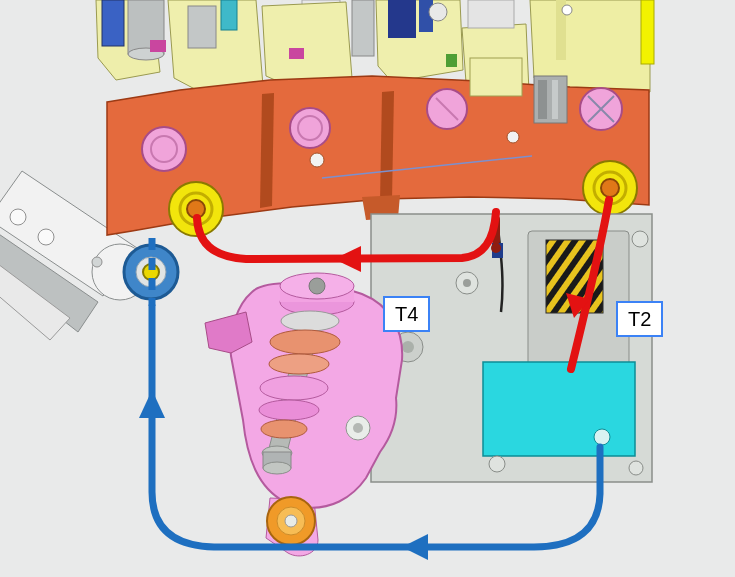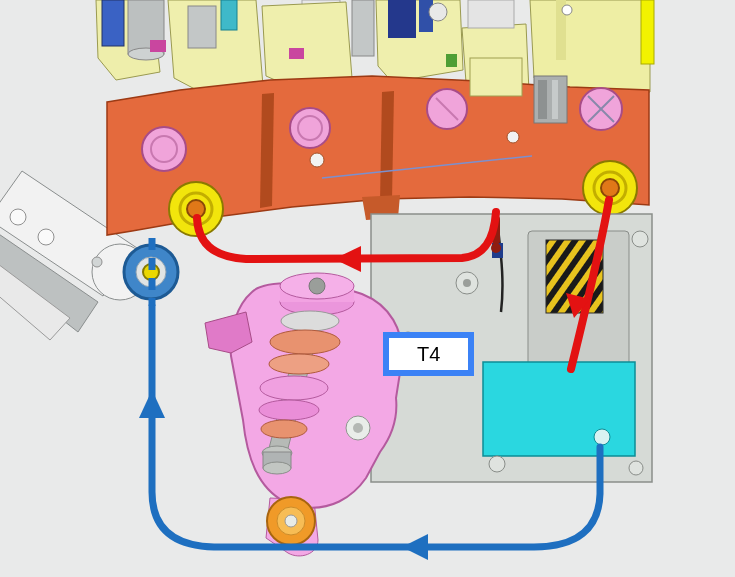--- a/index.html
+++ b/index.html
@@ -1,21 +1,21 @@
 <!DOCTYPE html>
 <html><head>
 <meta charset="utf-8">
 <style>
   html,body{margin:0;padding:0;background:#e9eaea;}
   #stage{position:relative;width:735px;height:577px;overflow:hidden;
          font-family:"Liberation Sans",sans-serif;background:#e9eaea;}
   #stage svg{position:absolute;left:0;top:0;}
-  .route-label{position:absolute;background:#fff;border:6px solid #3b82f6;color:#000;
-               font-size:20px;line-height:1;padding:6px 28px;
-               font-family:"Liberation Sans",sans-serif;margin-top:36px;}
+  .route-label{position:absolute;background:#fff;border:2px solid #3b82f6;color:#000;
+               font-size:20px;line-height:1;padding:6px 10px;
+               font-family:"Liberation Sans",sans-serif;}
   #label-t4{left:383px;top:296px;}
   #label-t2{left:616px;top:301px;}
   #label-t0{left:72px;top:503px;}
 </style>
 </head>
 <body>
 
 <div id="stage">
 
 <svg width="735" height="577" viewBox="0 0 735 577">
@@ -154,14 +154,15 @@
 
   <g>
     <path d="M152,238 L152,306" fill="none" stroke-width="7" stroke-dasharray="12 8" stroke="#1e6fc0"></path>
     <path d="M152,306 L152,492 C152,527 172,546 214,547 L534,547 C577,547 599,529 600,494 L600,447" fill="none" stroke-width="7" stroke-linecap="round" stroke="#1e6fc0"></path>
     <polygon points="152,390 139,418 165,418" fill="#1e6fc0"></polygon>
     <polygon points="402,547 428,534 428,560" fill="#1e6fc0"></polygon>
   </g>
 </svg>
 
 <div id="label-t4" class="route-label">T4</div>
+<div id="label-t2" class="route-label">T2</div>
 
 </div>
 
 </body></html>

